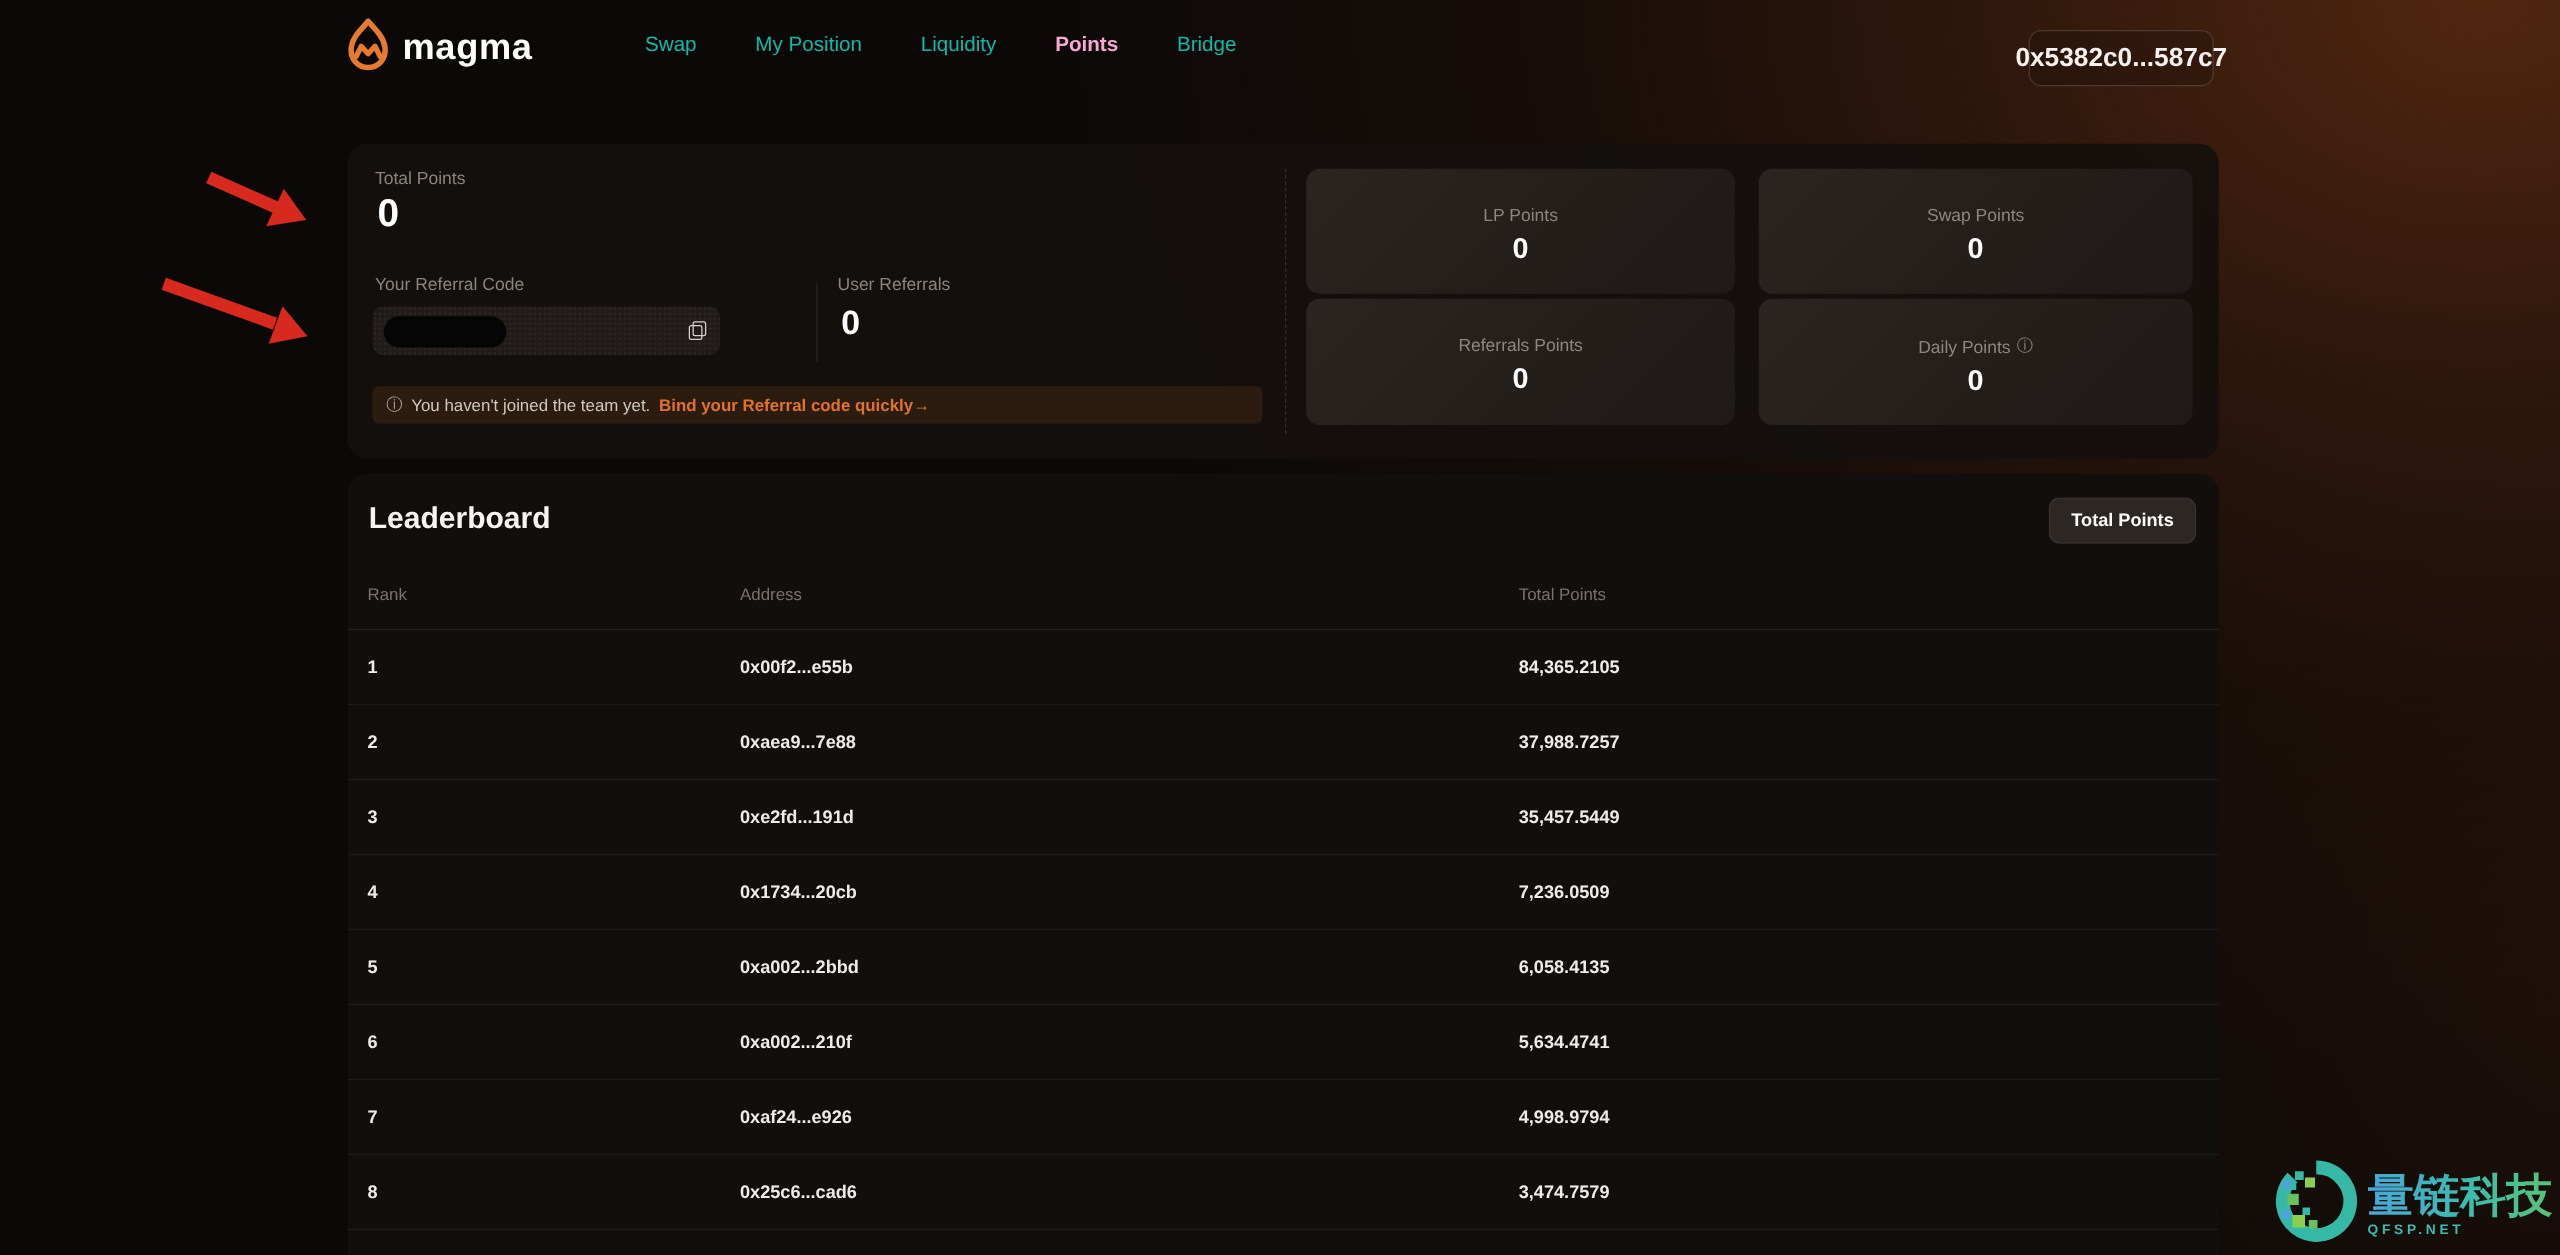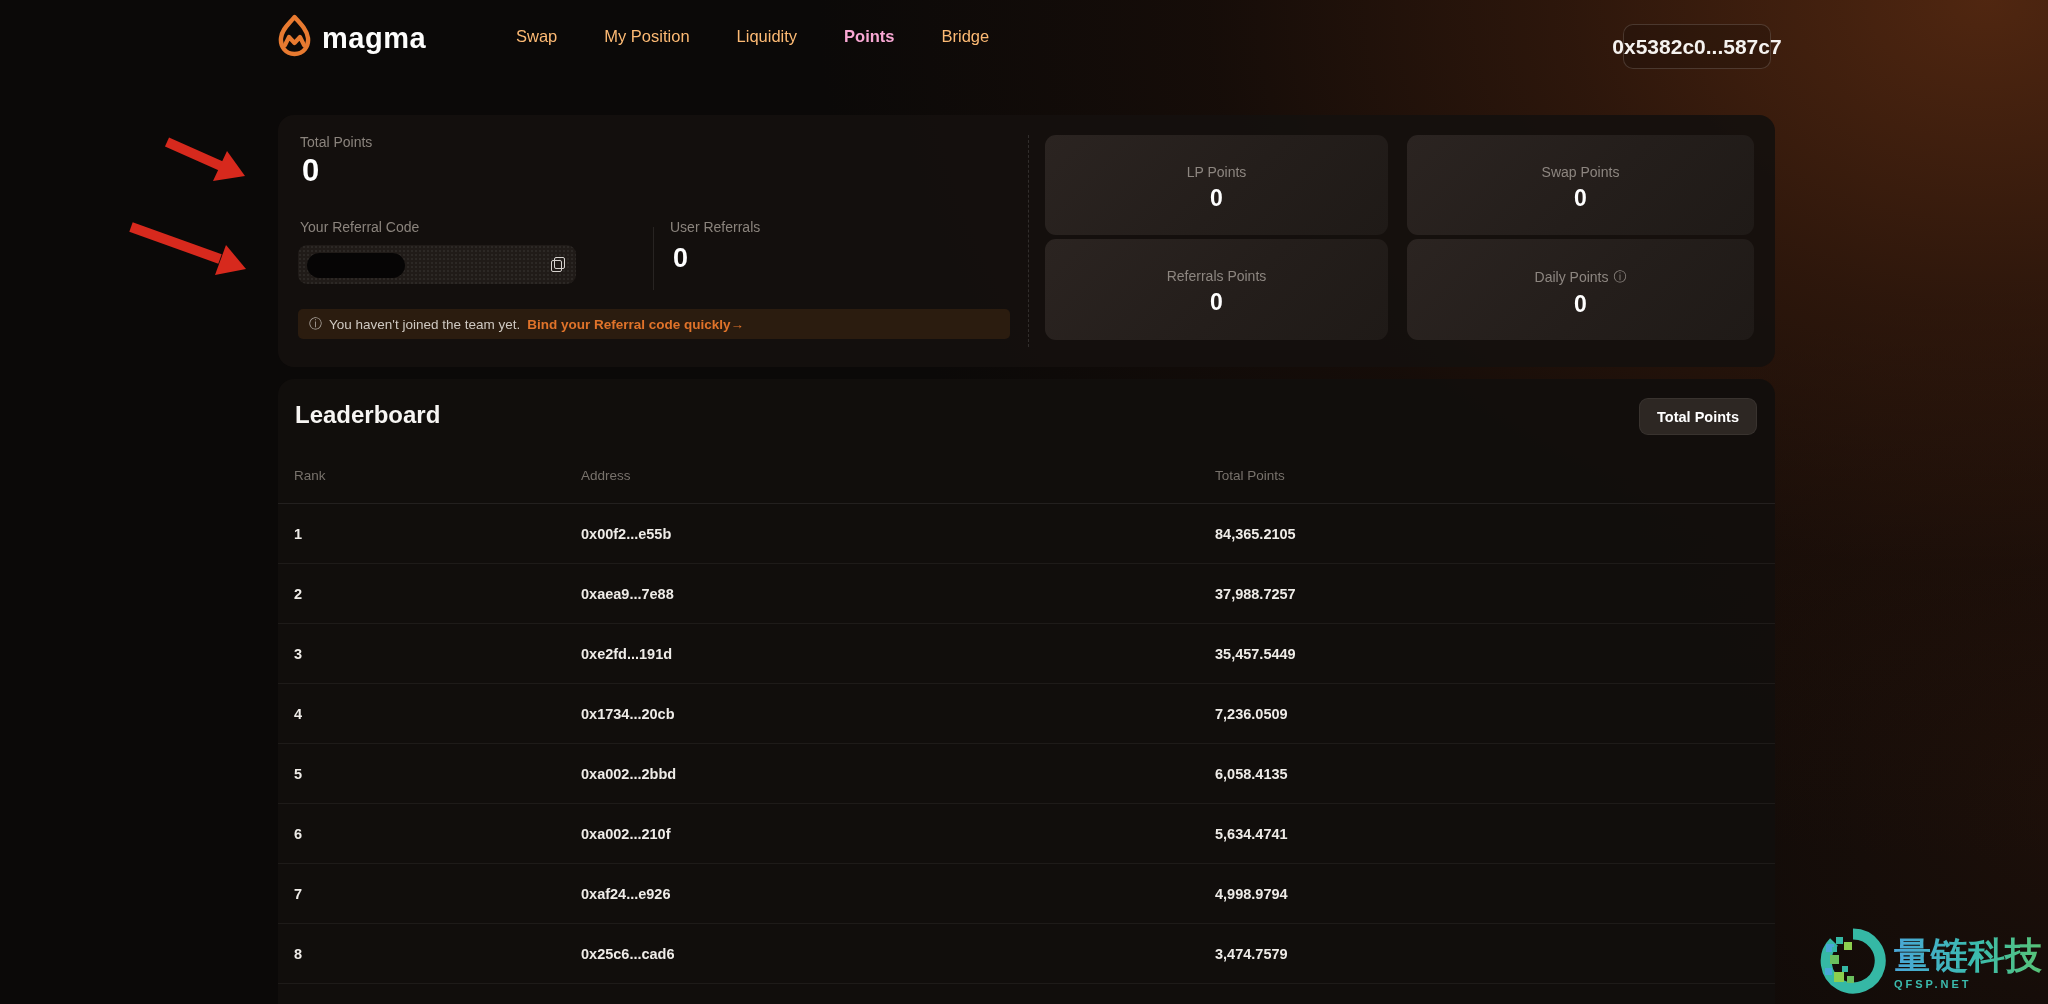--- a/index.html
+++ b/index.html
@@ -12,21 +12,21 @@
       radial-gradient(1500px 1100px at 97% 0%, rgba(126,58,22,.60) 0%, rgba(92,41,16,.42) 28%, rgba(52,23,10,.26) 52%, rgba(12,9,8,0) 78%),
       radial-gradient(900px 750px at 102% 80%, rgba(74,32,13,.28) 0%, rgba(12,9,8,0) 70%),
       #0b0908;
   }
 
   
   .topnav { position:absolute; left:0; top:0; width:2048px; height:73px; }
   .brand { position:absolute; left:276px; top:14px; display:flex; align-items:center; gap:9px; }
   .brand-name { font-size:29px; font-weight:700; color:#fdfdfc; letter-spacing:.5px; }
   .nav-links { position:absolute; left:516px; top:0; height:73px; display:flex; align-items:center; gap:47px; }
-  .nav-link { font-size:16.5px; color:#fdba74; cursor:pointer; white-space:nowrap; }
+  .nav-link { font-size:16.5px; color:#14b8a6; cursor:pointer; white-space:nowrap; }
   .nav-link.active { color:#f9a8d4; font-weight:700;text-align:right; }
   .wallet-btn {
     position:absolute; left:1623px; top:24px; width:148px; height:45px;
     display:flex; align-items:center; justify-content:center;
     border:1px solid rgba(255,255,255,.15); border-radius:10px;
     background:rgba(20,12,8,.25); font-size:21px; font-weight:700; color:#f5f2ef; cursor:pointer;
   }
 
   
   .stats-panel {
@@ -81,21 +81,21 @@
   }
   .lb-title { position:absolute; left:17px; top:22px; font-size:24px; font-weight:700; color:#f7f5f3; }
   .lb-filter-btn {
     position:absolute; right:18px; top:19px; height:37px; padding:0 17px;
     display:flex; align-items:center; background:#2d2723;
     border:1px solid rgba(255,255,255,.06); border-radius:9px;
     font-size:14.5px; font-weight:700; color:#ffffff; cursor:pointer;
   }
   .lb-header { position:absolute; left:0; top:70px; width:100%; height:54px; }
   .lb-header span { position:absolute; top:19px; font-size:13.5px; color:#78726c; }
-  .col-rank { left:16px; } .col-address { left:303px; } .col-points { left:937px; }
+  .col-rank { left:16px; } .col-address { left:314px; } .col-points { left:937px; }
   .lb-header-divider { position:absolute; left:0; top:124px; width:100%; height:1px; background:rgba(255,255,255,.08); }
   .lb-rows { position:absolute; left:0; top:125px; width:100%; }
   .lb-row { position:relative; height:60px; border-bottom:1px solid rgba(255,255,255,.055); cursor:default; }
   .lb-row span { position:absolute; top:50%; transform:translateY(-50%); font-size:14.5px; font-weight:700; color:#efece8; }
 
   
   .arrows { position:absolute; left:0; top:0; width:2048px; height:1004px; pointer-events:none; }
 
   
   .watermark { position:absolute; left:1820px; top:928px; display:flex; align-items:center; gap:8px; }

